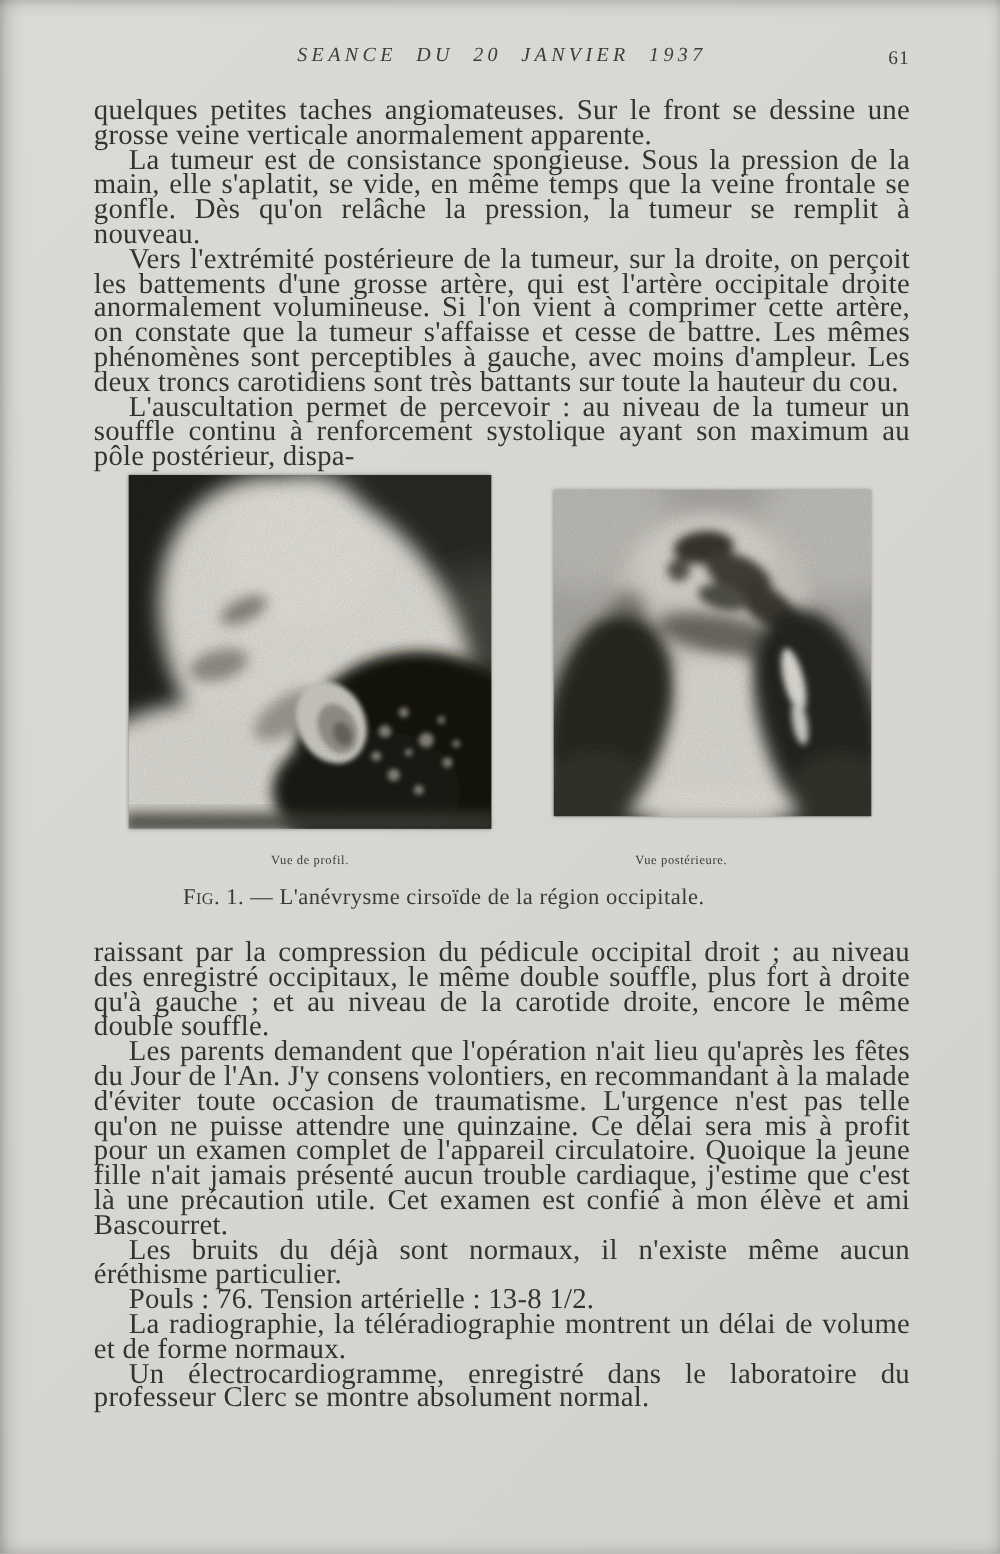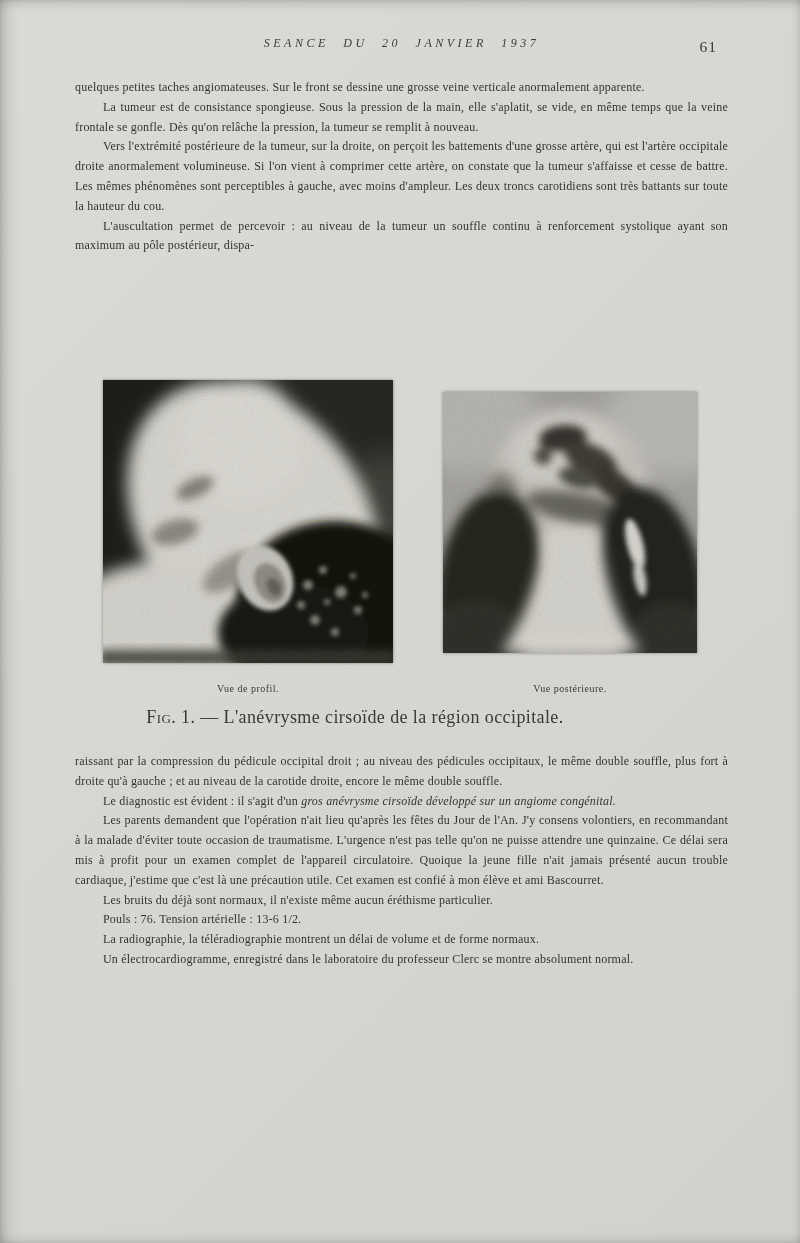--- a/index.html
+++ b/index.html
@@ -11,39 +11,39 @@
   }
   .page::after{
     content:"";position:absolute;inset:0;pointer-events:none;
     box-shadow:inset 12px 0 20px -14px rgba(40,38,34,.5),
                inset -7px 0 14px -11px rgba(40,38,34,.33),
                inset 0 9px 16px -12px rgba(40,38,34,.38),
                inset 0 -9px 16px -13px rgba(40,38,34,.3);
   }
   .header{position:absolute;top:36px;left:75px;width:653px;height:22px;}
   .header-title{
-    display:block;text-align:center;font-style:italic;font-size:12px;
+    display:block;text-align:center;font-style:italic;font-size:16px;
     letter-spacing:3.5px;word-spacing:8px;color:#3d3c36;white-space:nowrap;
   }
-  .page-num{position:absolute;right:11px;top:2px;font-size:15.5px;letter-spacing:1px;color:#3d3c36;}
+  .page-num{position:absolute;right:0;top:2px;font-size:15.5px;letter-spacing:1px;color:#3d3c36;}
   .body-block{
-    position:absolute;left:75px;width:653px;font-size:12px;line-height:19.8px;
+    position:absolute;left:75px;width:653px;font-size:23px;line-height:19.8px;
     text-align:justify;letter-spacing:.2px;color:#34332d;
   }
   #text-top{top:78px;}
   #text-bottom{top:752px;}
   .body-block p{margin:0;text-indent:28px;}
   .body-block p.noindent{text-indent:0;}
   .emph{font-style:italic;}
   .photo{position:absolute;display:block;box-shadow:0 0 3px rgba(50,48,42,.5);}
   #photo-left{left:103px;top:380px;width:290px;height:283px;}
   #photo-right{left:443px;top:392px;width:254px;height:261px;}
   .cap{position:absolute;font-size:10px;letter-spacing:.5px;text-align:center;color:#3a3933;}
   #cap-left{left:103px;top:683px;width:290px;}
-  #cap-right{left:443px;top:683px;width:254px;}
+  #cap-right{left:418px;top:683px;width:254px;}
   #fig-cap{position:absolute;left:75px;top:707px;width:560px;text-align:center;
     font-size:18px;letter-spacing:.4px;color:#3a3933;}
   .sc{font-variant:small-caps;}
 </style>
 </head>
 <body>
 
 <div class="page">
 
   <div class="header">
@@ -176,22 +176,21 @@
   </svg>
 
   <div class="cap" id="cap-left">Vue de profil.</div>
   <div class="cap" id="cap-right">Vue postérieure.</div>
   <div id="fig-cap">
     <span class="sc">Fig. 1. —</span>
     <span>L'anévrysme cirsoïde de la région occipitale.</span>
   </div>
 
   <div class="body-block" id="text-bottom">
-    <p class="noindent">raissant par la compression du pédicule occipital droit ; au niveau des pédicules occipitaux, le même double souffle, plus fort à droite qu'à gauche ; et au niveau de la carotide droite, encore le même double souffle.</p>
-    <p><span>Le diagnostic est évident : il s'agit d'un </span><span class="emph">gros anévrysme cirsoïde développé sur un angiome congénital.</span></p>
+    <p class="noindent">raissant par la compression du pédicule occipital droit ; au niveau des enregistré occipitaux, le même double souffle, plus fort à droite qu'à gauche ; et au niveau de la carotide droite, encore le même double souffle.</p>
     <p>Les parents demandent que l'opération n'ait lieu qu'après les fêtes du Jour de l'An. J'y consens volontiers, en recommandant à la malade d'éviter toute occasion de traumatisme. L'urgence n'est pas telle qu'on ne puisse attendre une quinzaine. Ce délai sera mis à profit pour un examen complet de l'appareil circulatoire. Quoique la jeune fille n'ait jamais présenté aucun trouble cardiaque, j'estime que c'est là une précaution utile. Cet examen est confié à mon élève et ami Bascourret.</p>
     <p>Les bruits du déjà sont normaux, il n'existe même aucun éréthisme particulier.</p>
-    <p>Pouls : 76. Tension artérielle : 13-6 1/2.</p>
+    <p>Pouls : 76. Tension artérielle : 13-8 1/2.</p>
     <p>La radiographie, la téléradiographie montrent un délai de volume et de forme normaux.</p>
     <p>Un électrocardiogramme, enregistré dans le laboratoire du professeur Clerc se montre absolument normal.</p>
   </div>
 
 </div>
 
 </body></html>

